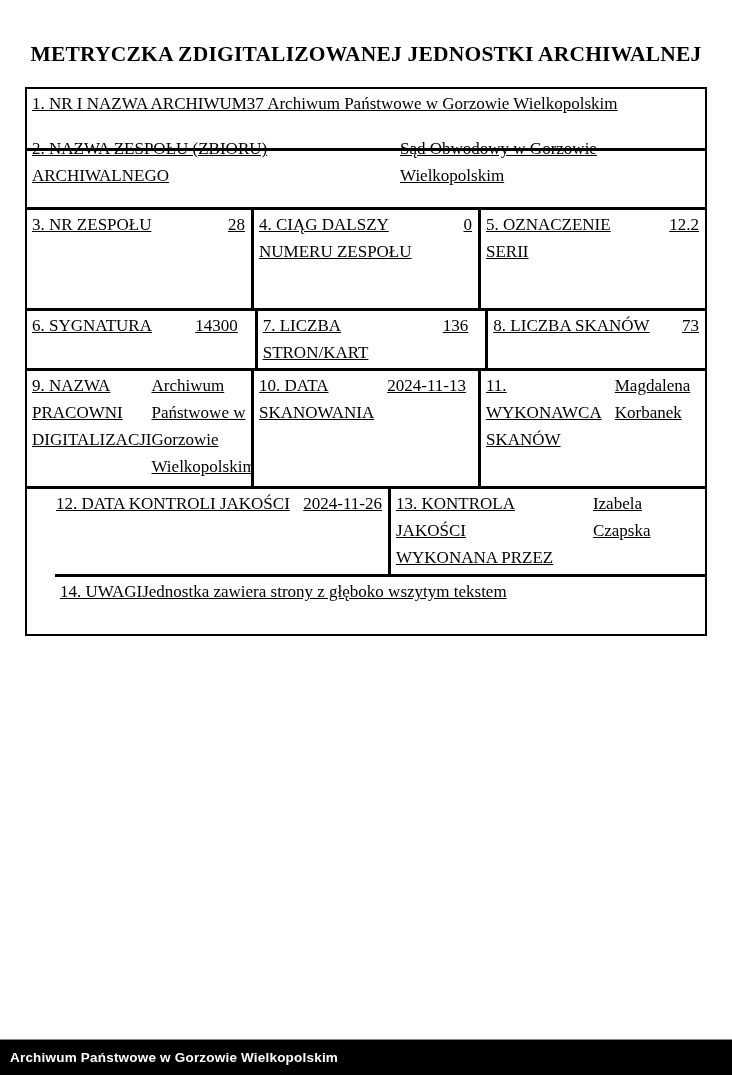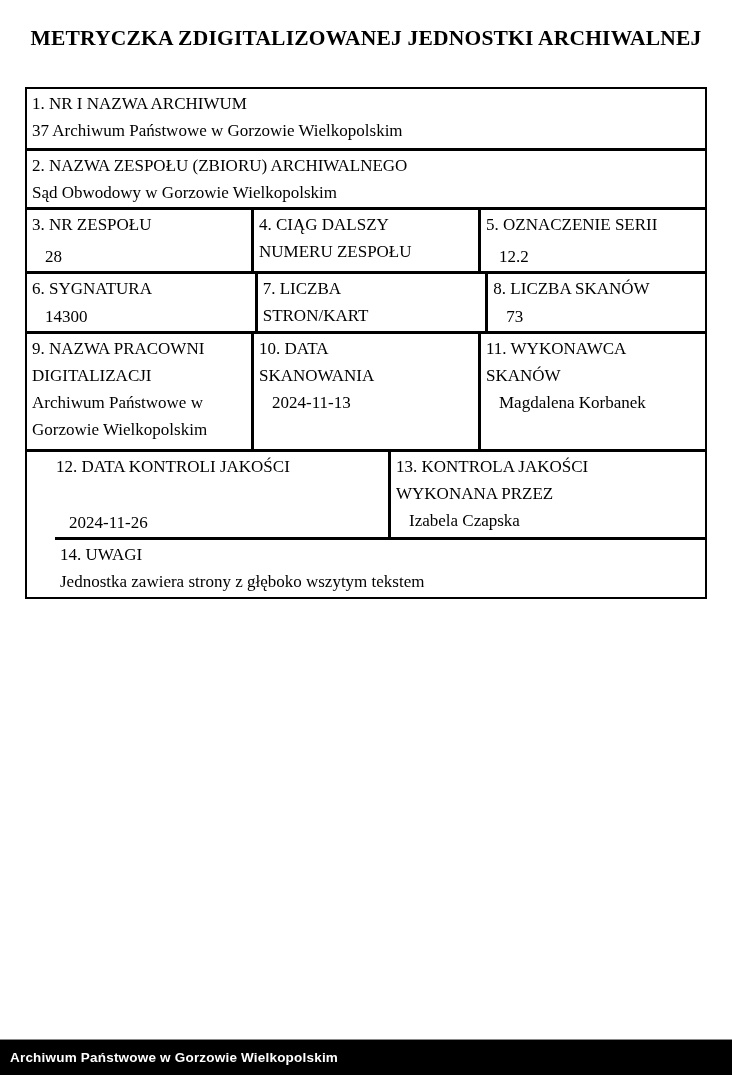--- a/index.html
+++ b/index.html
@@ -7,47 +7,47 @@
     width: 732px; height: 1075px;
     background: #ffffff;
     font-family: "Liberation Serif", "DejaVu Serif", serif;
     color: #000000;
     position: relative;
     overflow: hidden;
   }
   .page { width: 732px; height: 1075px; position: relative; background: #ffffff; }
 
   .title {
-    margin: 0; padding: 0;
+    margin: 16px; padding: 0;
     position: absolute; top: 26px; left: 0; right: 0;
     text-align: center;
     font-size: 21.5px; font-weight: bold;
     letter-spacing: 0.2px;
     white-space: nowrap;
   }
 
   .tbl {
     position: absolute; left: 25px; top: 87px; width: 682px;
     border: 2px solid #000; background: #fff;
     box-sizing: border-box;
   }
   .row { display: flex; box-sizing: border-box; }
   .row + .row { border-top: 3px solid #000; }
   .cell {
     flex: 1 1 0;
     box-sizing: border-box;
-    padding: 1px 6px 1px 5px;
+    padding: 1px 6px 18px 5px;
     overflow: hidden;
-    display: flex; flex-direction: column;
+    display: flex; flex-direction: row; text-decoration: underline;
   }
   .cell + .cell { border-left: 3px solid #000; }
   .vbottom { justify-content: space-between; }
 
   .r1 { height: 59px; } .r2 { height: 59px; align-items: flex-end; }
-  .r3 { height: 64px; } .r4 { height: 60px; gap: 11px; }
+  .r3 { height: 101px; } .r4 { height: 60px; gap: 11px; }
   .r5 { height: 118px; } .r6 { height: 88px; }
   .r7 { height: 60px; margin-left: 28px; }
 
   .w-half-l { flex: 0 0 337px; margin-left: 24px; }
   .w-half-r { flex: 1 1 auto; }
 
   .label, .value {
     font-size: 17px; line-height: 27px;
     white-space: pre-line;
   }

